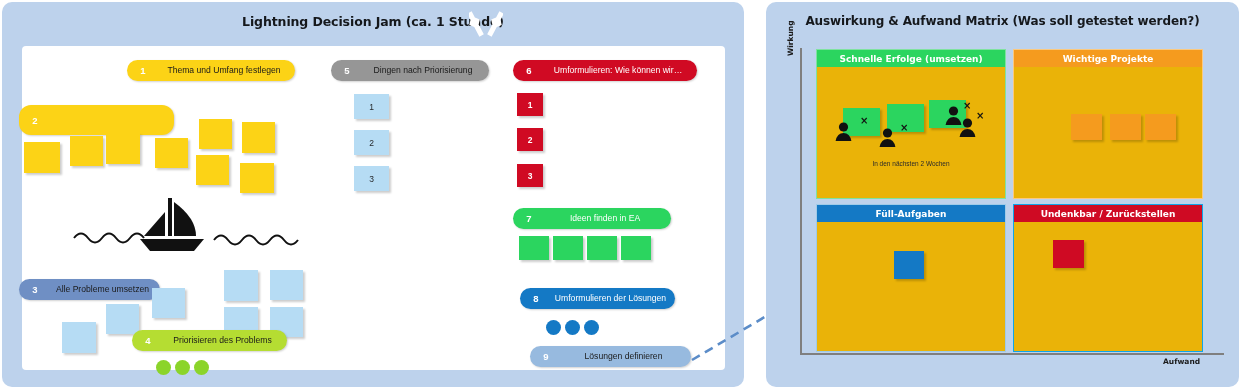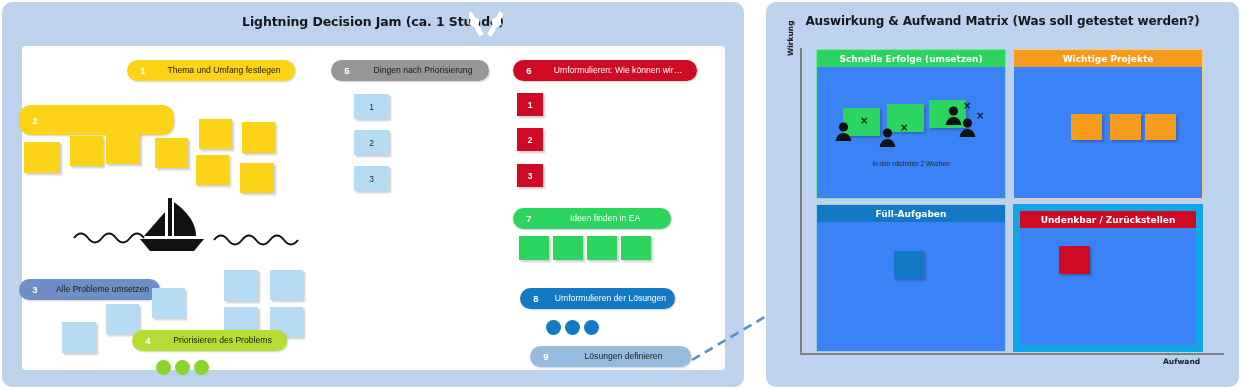--- a/index.html
+++ b/index.html
@@ -131,33 +131,33 @@
     font-family: "DejaVu Sans", sans-serif;
   }
   #label-wirkung {
     left: 786px; top: 56px;
     transform: rotate(-90deg);
     transform-origin: left top;
     white-space: nowrap;
   }
   #label-aufwand { left: 1163px; top: 357px; text-align: center; }
 
-  .quadrant { position: absolute; box-sizing: border-box; background: #3b82f6; }
+  .quadrant { position: absolute; box-sizing: border-box; background: #eab308; }
   .quad-head {
     position: absolute;
     left: 0; right: 0; top: 0;
     height: 17px;
     display: flex; align-items: center; justify-content: center;
     font-size: 9px; font-weight: bold; color: #ffffff;
     font-family: "DejaVu Sans", sans-serif;
   }
   #quad-tl { left: 816px;  top: 49px;  width: 190px; height: 150px; border: 1px solid #7fe29f; }
   #quad-tr { left: 1013px; top: 49px;  width: 190px; height: 150px; border: 1px solid #fbc97f; }
   #quad-bl { left: 816px;  top: 204px; width: 190px; height: 148px; border: 1px solid #9fcbe8; }
-  #quad-br { left: 1013px; top: 204px; width: 190px; height: 148px; border: 7px solid #0ea5e9; }
+  #quad-br { left: 1013px; top: 204px; width: 190px; height: 148px; border: 1px solid #0ea5e9; }
 
   #quad-tl .quad-head { background: #2bd55f; }
   #quad-tr .quad-head { background: #f59b1e; }
   #quad-bl .quad-head { background: #1479c5; }
   #quad-br .quad-head { background: #cf0a23; }
 
   .quad-caption {
     position: absolute;
     left: 0; right: 0;
     text-align: center;

